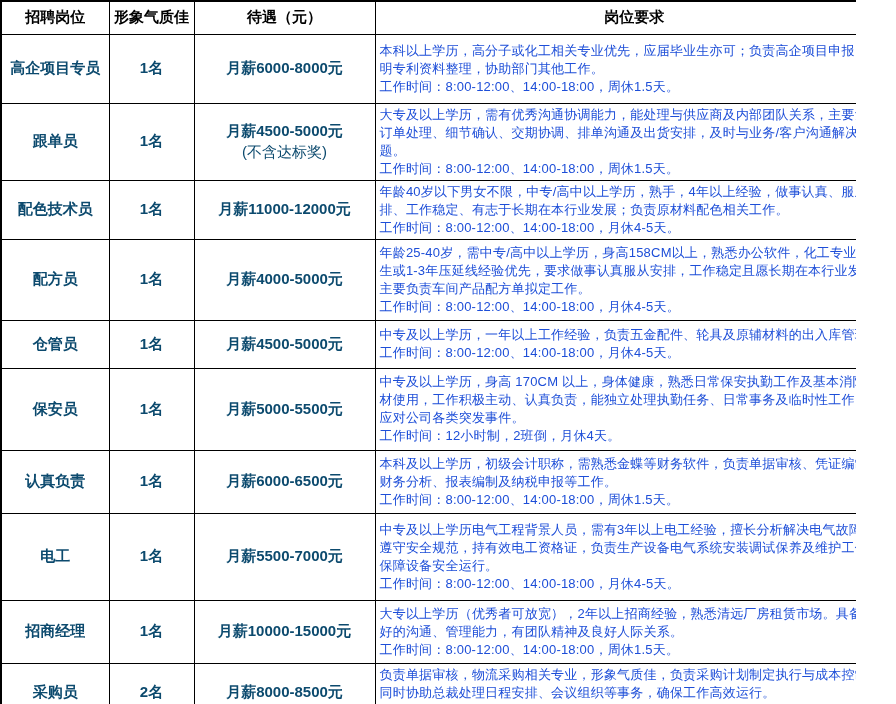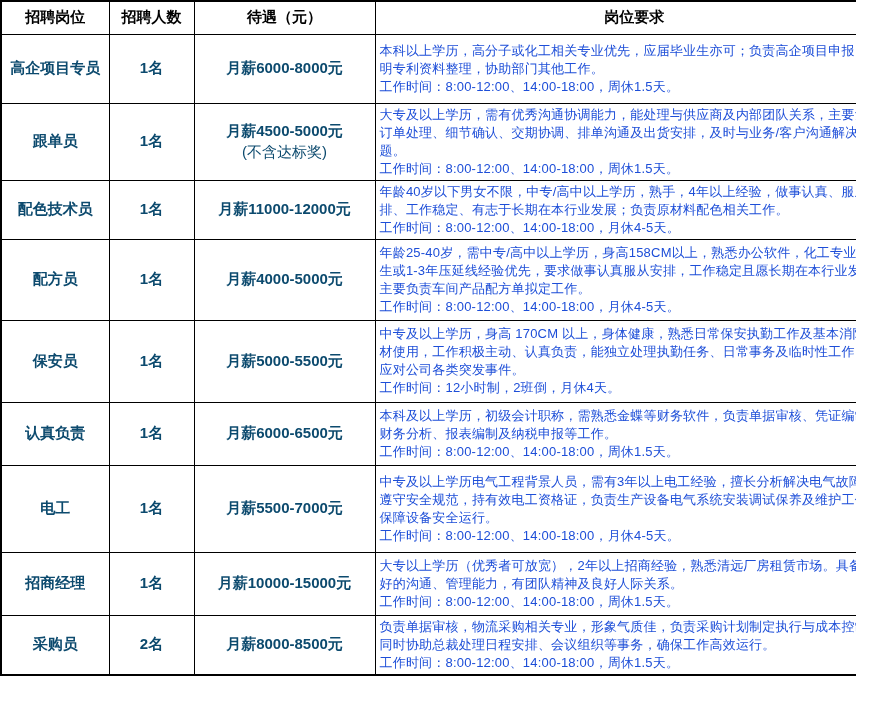--- a/index.html
+++ b/index.html
@@ -91,21 +91,21 @@
   <table class="jobs">
     <colgroup>
       <col class="c-pos">
         <col class="c-num">
         <col class="c-sal">
         <col class="c-req">
     </colgroup>
     <thead>
       <tr>
         <th>招聘岗位</th>
-        <th>招聘人数</th>
+        <th>形象气质佳</th>
         <th>待遇（元）</th>
         <th>岗位要求</th>
       </tr>
     </thead>
     <tbody>
       <tr class="r1">
         <td class="cell-pos">高企项目专员</td>
         <td class="cell-num">1名</td>
         <td class="cell-sal">
           <div>月薪6000-8000元</div>
@@ -142,20 +142,32 @@
       </tr>
       <tr class="r4">
         <td class="cell-pos">配方员</td>
         <td class="cell-num">1名</td>
         <td class="cell-sal">
           <div>月薪4000-5000元</div>
           <div class="salary-note"></div>
         </td>
         <td class="cell-req">
           <div>年龄25-40岁，需中专/高中以上学历，身高158CM以上，熟悉办公软件，化工专业应届生或1-3年压延线经验优先，要求做事认真服从安排，工作稳定且愿长期在本行业发展，主要负责车间产品配方单拟定工作。</div>
+          <div>工作时间：8:00-12:00、14:00-18:00，月休4-5天。</div>
+        </td>
+      </tr>
+      <tr class="r5">
+        <td class="cell-pos">仓管员</td>
+        <td class="cell-num">1名</td>
+        <td class="cell-sal">
+          <div>月薪4500-5000元</div>
+          <div class="salary-note"></div>
+        </td>
+        <td class="cell-req">
+          <div>中专及以上学历，一年以上工作经验，负责五金配件、轮具及原辅材料的出入库管理。</div>
           <div>工作时间：8:00-12:00、14:00-18:00，月休4-5天。</div>
         </td>
       </tr>
       <tr class="r6">
         <td class="cell-pos">保安员</td>
         <td class="cell-num">1名</td>
         <td class="cell-sal">
           <div>月薪5000-5500元</div>
           <div class="salary-note"></div>
         </td>

